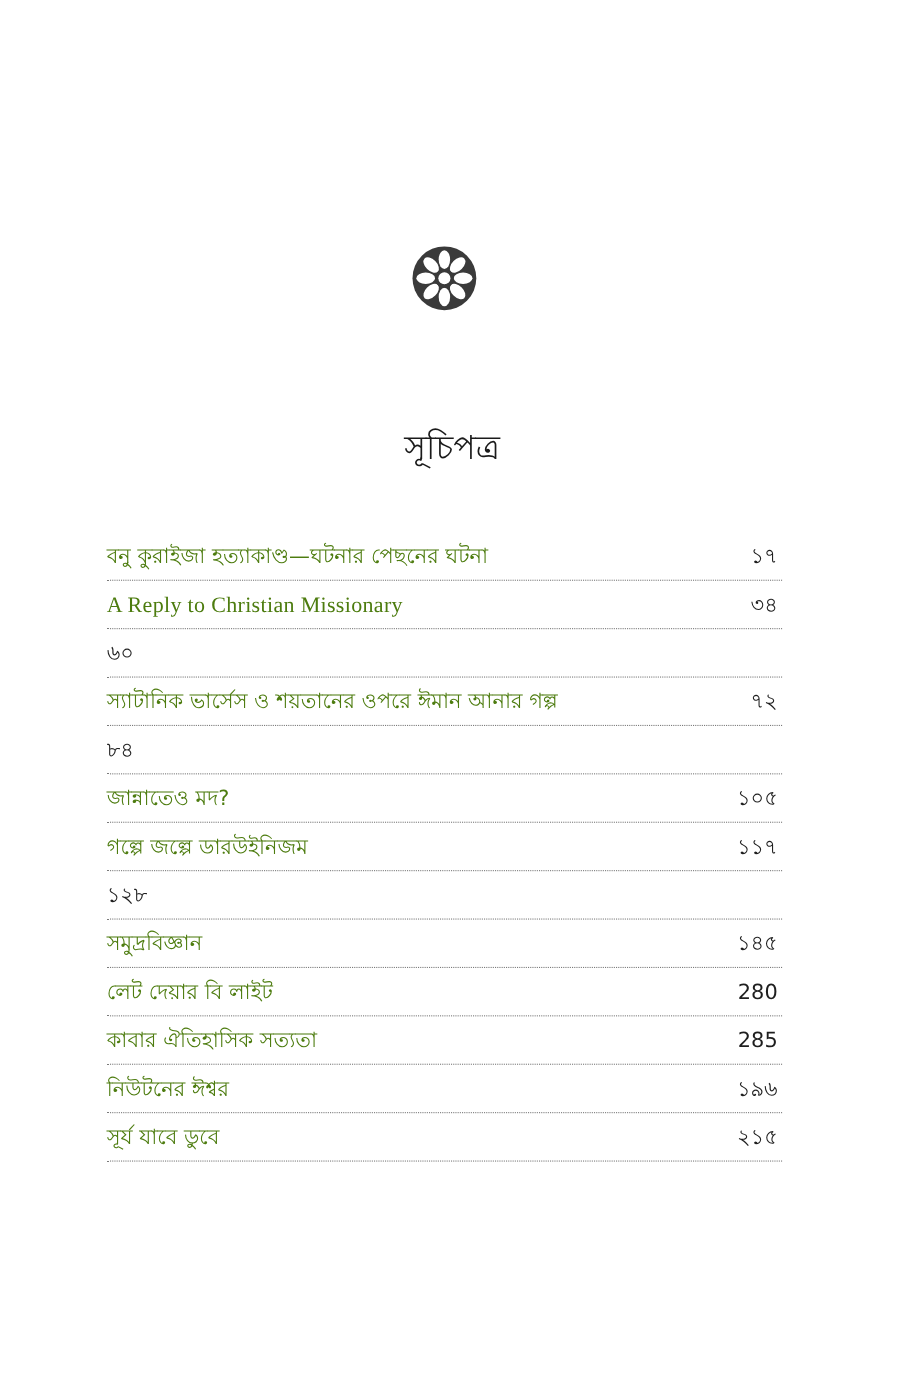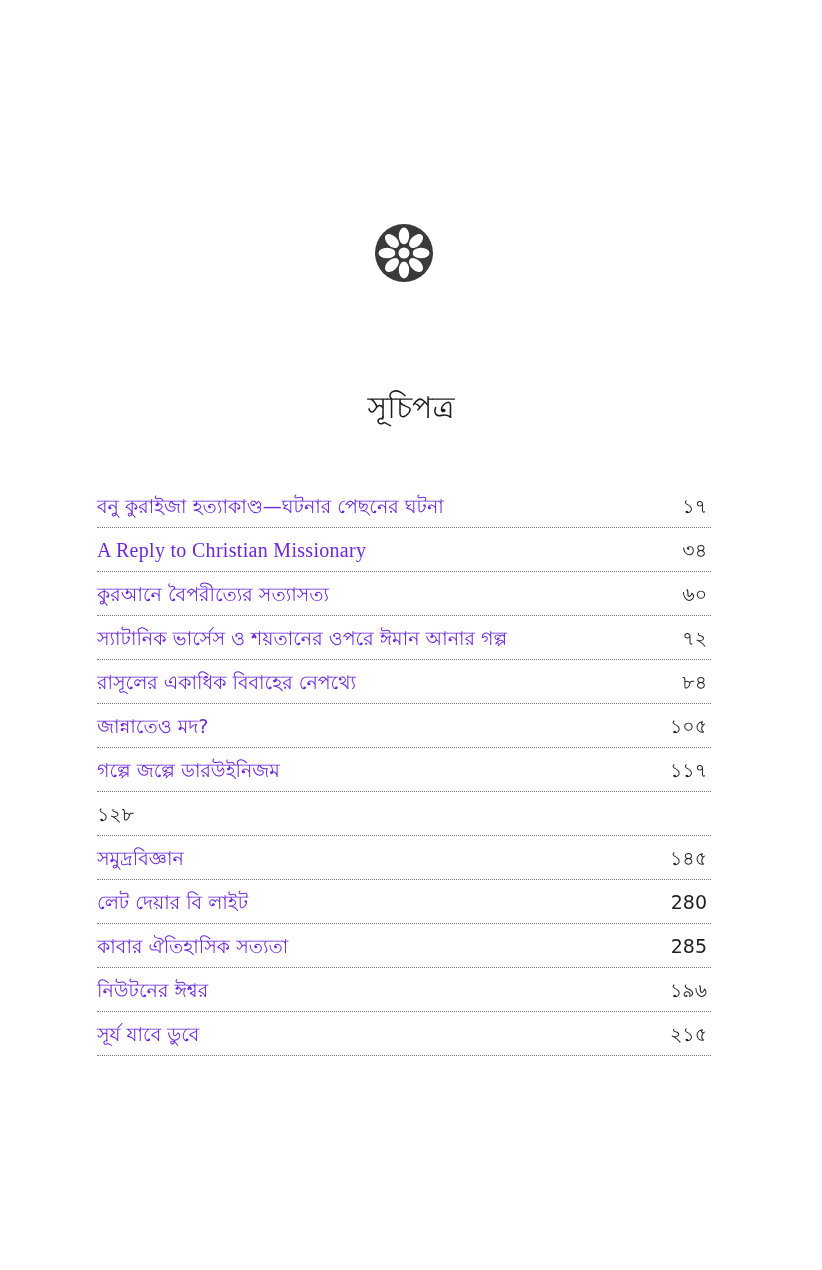--- a/index.html
+++ b/index.html
@@ -51,21 +51,21 @@
       display: flex;
       align-items: flex-end;
       justify-content: space-between;
     }
     .toc-row .title {
       font-family: "DejaVu Sans", "Liberation Sans", sans-serif;
       font-size: 19px;
       line-height: 24px;
       padding-bottom: 9px;
       white-space: nowrap;
-      color: #6d28d9;
+      color: #4d7c0f;
       margin-top: 28px;
     }
     .toc-row .title.latin {
       font-family: Liberation Serif, serif;
       font-size: 20px;
       letter-spacing: 0.3px;
     }
     .toc-row .page {
       font-family: "DejaVu Sans", "Liberation Sans", sans-serif;
       font-size: 19px;
@@ -103,29 +103,27 @@
 <ul class="toc-list">
   <li class="toc-row">
     <span class="title">বনু কুরাইজা হত্যাকাণ্ড—ঘটনার পেছনের ঘটনা</span>
     <span class="page">১৭</span>
   </li>
   <li class="toc-row">
     <span class="title latin">A Reply to Christian Missionary</span>
     <span class="page">৩৪</span>
   </li>
   <li class="toc-row">
-    <span class="title">কুরআনে বৈপরীত্যের সত্যাসত্য</span>
     <span class="page">৬০</span>
   </li>
   <li class="toc-row">
     <span class="title">স্যাটানিক ভার্সেস ও শয়তানের ওপরে ঈমান আনার গল্প</span>
     <span class="page">৭২</span>
   </li>
   <li class="toc-row">
-    <span class="title">রাসূলের একাধিক বিবাহের নেপথ্যে</span>
     <span class="page">৮৪</span>
   </li>
   <li class="toc-row">
     <span class="title">জান্নাতেও মদ?</span>
     <span class="page">১০৫</span>
   </li>
   <li class="toc-row">
     <span class="title">গল্পে জল্পে ডারউইনিজম</span>
     <span class="page">১১৭</span>
   </li>

